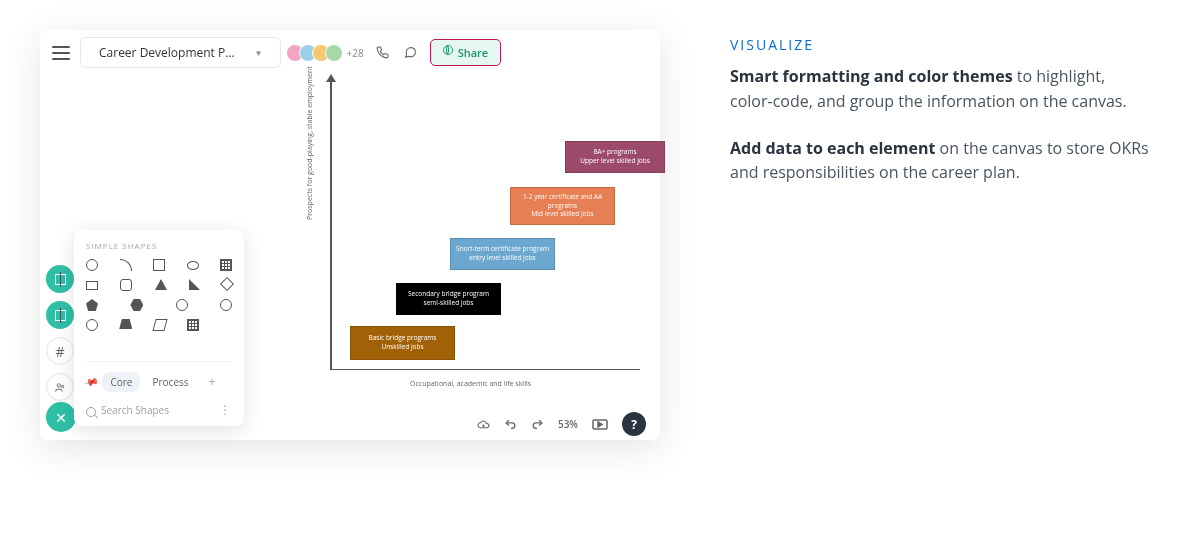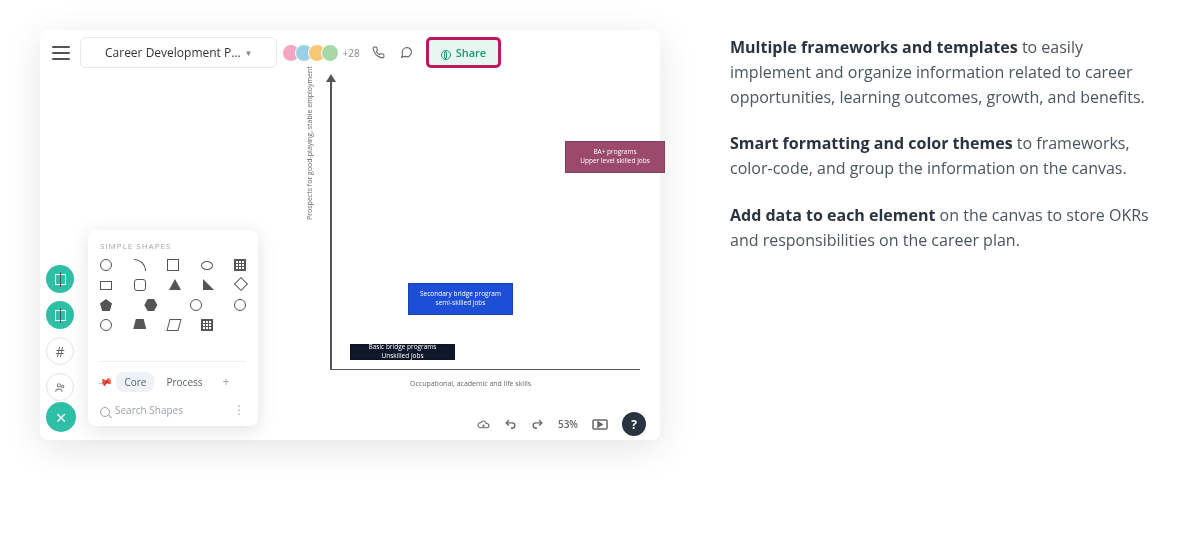--- a/index.html
+++ b/index.html
@@ -57,44 +57,44 @@
       align-items: center;
       padding: 0 12px;
       gap: 10px;
     }
     .hamburger { width: 18px; height: 14px; display: flex; flex-direction: column; justify-content: space-between; }
     .hamburger span { height: 2px; background: #555; border-radius: 1px; }
     .doc-title-box {
       background: #fff;
       border: 1px solid #e4e7ec;
       border-radius: 6px;
-      padding: 6px 24px;
+      padding: 6px 18px;
       font-size: 12px;
       color: #333;
       display: flex;
       align-items: center;
-      gap: 4px;
+      gap: 20px;
       min-width: 152px;
     }
     .chev { font-size: 8px; color: #888; }
     .avatars { display: flex; align-items: center; }
     .avatar { width: 18px; height: 18px; border-radius: 50%; border: 1.5px solid #fff; margin-left: -5px; }
     .av1{background:#f2a6c2}.av2{background:#9ad0e6}.av3{background:#f7c873}.av4{background:#a8d8a8}
     .avcount{font-size:10px;color:#888;margin-left:3px}
     .ticon { width: 18px; height: 18px; display:flex;align-items:center;justify-content:center;color:#666;font-size:14px}
     .share-btn {
       background: #e6f7f2;
-      border: 3px solid #be185d;
+      border: 1px solid #be185d;
       color: #1a9670;
       border-radius: 5px;
       padding: 5px 12px;
       font-size: 11px;
       font-weight: 600;
       display: flex;
-      align-items: flex-end;
+      align-items: flex-start;
       gap: 5px;
     }
     .globe{width:10px;height:10px;border:1.2px solid #1a9670;border-radius:50%;position:relative}
     .globe::after{content:"";position:absolute;left:30%;right:30%;top:0;bottom:0;border:1.2px solid #1a9670;border-radius:50%}
 
     .canvas-area {
       position: absolute;
       top: 50px;
       left: 60px;
       right: 10px;
@@ -143,22 +143,22 @@
       color: #fff;
       font-size: 6.5px;
       text-align: center;
       display: flex;
       flex-direction: column;
       align-items: center;
       justify-content: center;
       line-height: 1.35;
       padding: 2px;
     }
-    .s1{background:#0f172a;left:250px;bottom:40px;width:105px;height:16px}
-    .s2{background:#1d4ed8;left:308px;bottom:85px;width:105px;height:32px}
+    .s1{background:#a16207;left:250px;bottom:40px;width:105px;height:34px}
+    .s2{background:#000000;left:296px;bottom:85px;width:105px;height:32px}
     .s3{background:#6ba7cf;left:350px;bottom:130px;width:105px;height:32px}
     .s4{background:#e77f54;left:410px;bottom:175px;width:105px;height:38px}
     .s5{background:#9c4a6b;left:465px;bottom:227px;width:100px;height:32px}
 
     .side-rail {
       position: absolute;
       left: 6px;
       top: 235px;
       display: flex;
       flex-direction: column;
@@ -166,21 +166,21 @@
     }
     .rail-btn {
       width: 28px;height:28px;border-radius:50%;display:flex;align-items:center;justify-content:center;font-size:14px;color:#666;
     }
     .rail-fill{background:#2fbfa7;color:#fff}
     .rail-outline{background:#fff;border:1px solid #e0e3e8}
     .rail-close{position:absolute;left:6px;bottom:8px;width:30px;height:30px;border-radius:50%;background:#2fbfa7;color:#fff;display:flex;align-items:center;justify-content:center;font-size:14px}
 
     .shapes-panel {
       position:absolute;
-      left:48px;top:200px;width:170px;
+      left:34px;top:200px;width:170px;
       background:#fff;border-radius:8px;
       box-shadow:0 4px 20px rgba(0,0,0,0.12);
       padding:10px 12px 8px;
     }
     .panel-title{font-size:8px;letter-spacing:1px;color:#a0a6b0;margin-bottom:8px}
     .shape-row{display:flex;justify-content:space-between;margin-bottom:8px}
     .shp{width:12px;height:12px;border:1.3px solid #555;background:none}
     .shp.circle{border-radius:50%}
     .shp.rrect{border-radius:3px}
     .shp.ellipse{border-radius:50%;height:9px;margin-top:1.5px}
@@ -254,20 +254,29 @@
       <div class="ylabel">Prospects   for  good-playing,    stable   employment</div>
       <div class="xlabel">Occupational,     academic    and   life  skills</div>
 
       <div class="step s1">
         <span>Basic   bridge    programs</span>
         <span>Unskilled   jobs</span>
       </div>
       <div class="step s2">
         <span>Secondary    bridge    program</span>
         <span>semi-skilled    jobs</span>
+      </div>
+      <div class="step s3">
+        <span>Short-term     certificate    program</span>
+        <span>entry   level   skilled   jobs</span>
+      </div>
+      <div class="step s4">
+        <span>1-2   year   certificate     and  AA</span>
+        <span>programs</span>
+        <span>Mid   level   skilled   jobs</span>
       </div>
       <div class="step s5">
         <span>BA+  programs</span>
         <span>Upper   level    skilled    jobs</span>
       </div>
     </div>
 
     <div class="side-rail">
       <div class="rail-btn rail-fill">
           <span class="frame-ic" style="border-color:#fff"></span>
@@ -356,16 +365,16 @@
             <path d="M6 3l4 2.5L6 8z" fill="#666"></path>
           </svg>
       </span>
       <span class="help-btn">?</span>
     </div>
 
   </div>
 </div>
 
 <div class="right-col">
-  <p class="para"><b>Multiple frameworks and templates</b><span> to easily implement and organize information related to career opportunities, learning outcomes, growth, and benefits.</span></p>
-  <p class="para"><b>Smart formatting and color themes</b><span> to frameworks, color-code, and group the information on the canvas.</span></p>
+  <div class="eyebrow">VISUALIZE</div>
+  <p class="para"><b>Smart formatting and color themes</b><span> to highlight, color-code, and group the information on the canvas.</span></p>
   <p class="para"><b>Add data to each element</b><span> on the canvas to store OKRs and responsibilities on the career plan.</span></p>
 </div>
 
 </body></html>

